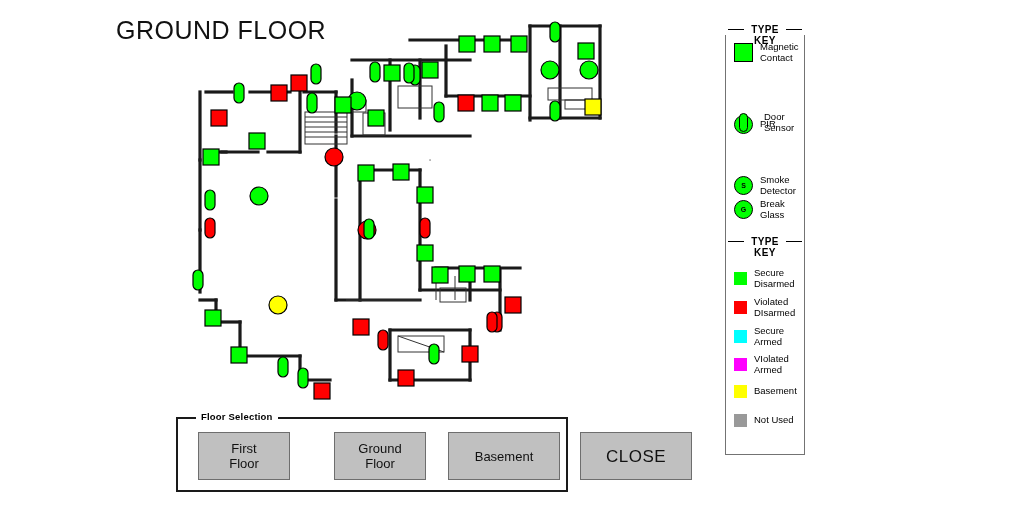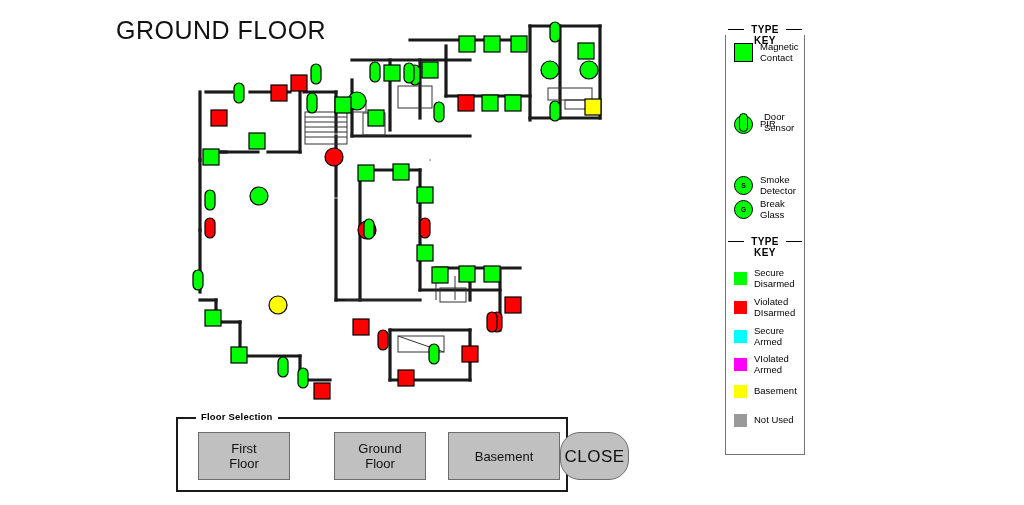--- a/index.html
+++ b/index.html
@@ -154,24 +154,23 @@
     font-size: 13px;
     line-height: 15px;
     color: #111111;
     cursor: pointer;
     white-space: pre-line;
   }
   #btn-first-floor  { left: 198px; top: 432px; width: 92px; height: 48px; }
   #btn-ground-floor { left: 334px; top: 432px; width: 92px; height: 48px; }
   #btn-basement     { left: 448px; top: 432px; width: 112px; height: 48px; }
   #btn-close {
-    left: 560px; top: 432px; width: 69px; height: 48px;
+    left: 580px; top: 432px; width: 112px; height: 48px;
     font-size: 17px;
     letter-spacing: 0.5px;
-    border-radius: 20px;
   }
 </style>
 </head>
 <body>
 
 <div id="page-title">GROUND FLOOR</div>
 
 <div id="floorplan">
   <svg id="plan-svg" width="700" height="410" viewBox="0 0 700 410">
     <g id="walls-layer" stroke="#1a1a1a" stroke-width="3.2" fill="none" stroke-linecap="square">

